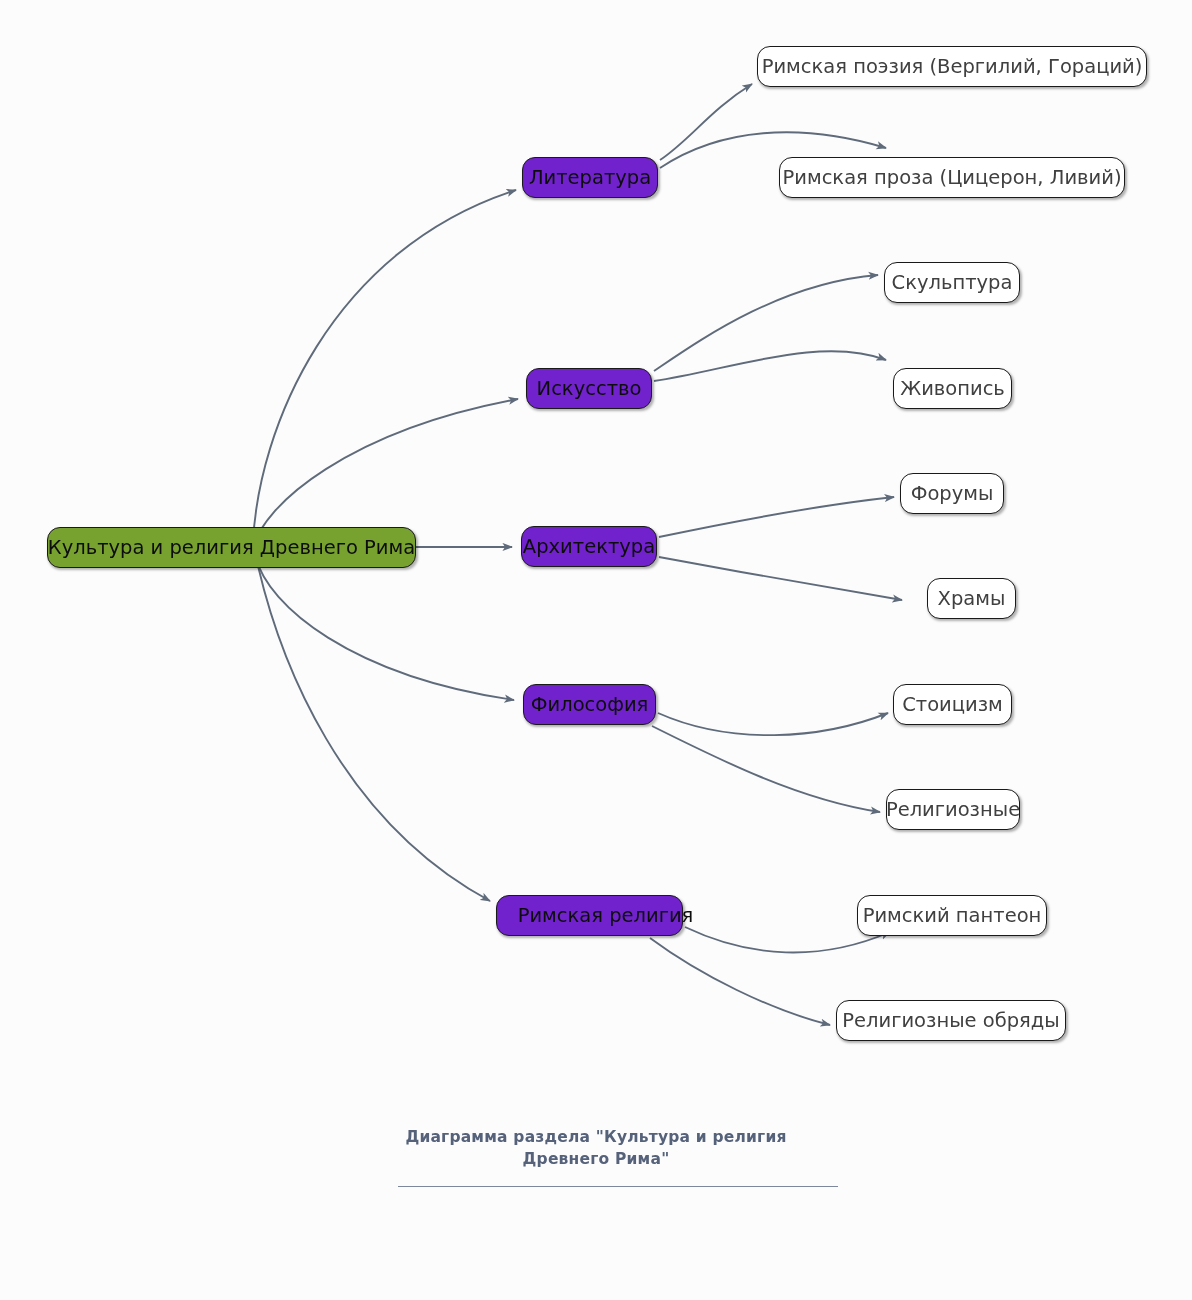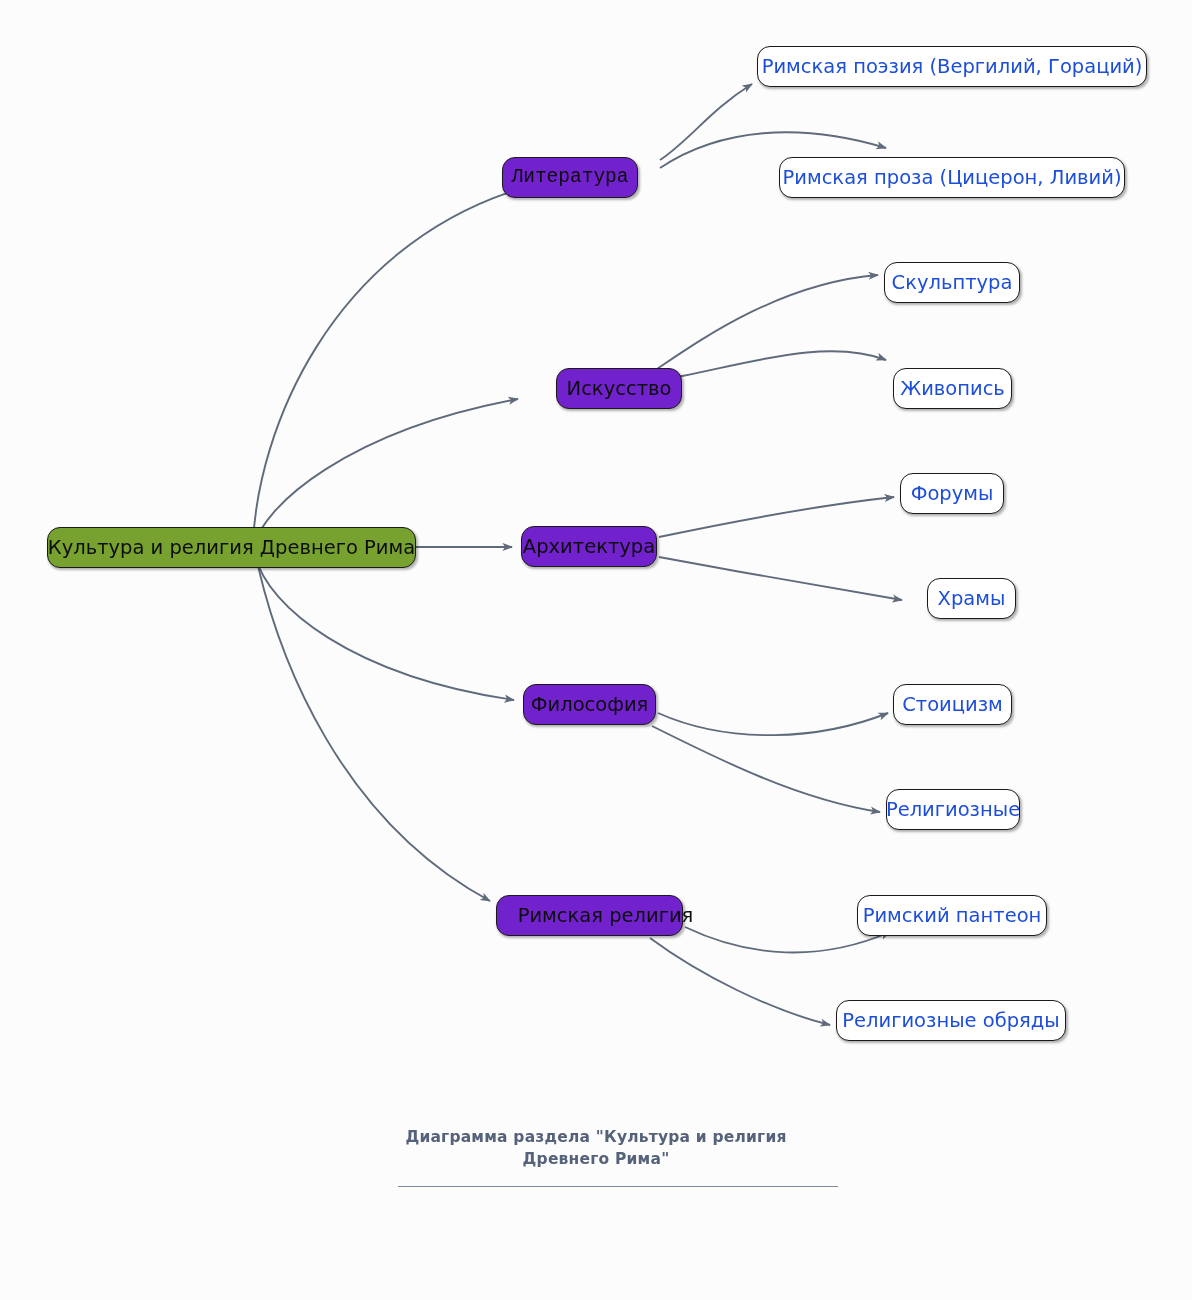--- a/index.html
+++ b/index.html
@@ -59,21 +59,21 @@
     background: #7122cc;
     border: 1.6px solid #1a1a1a;
     color: #0d0d0d;
     font-size: 19.5px;
     box-shadow: 1.5px 2px 2.5px rgba(0,0,0,0.30);
   }
 
   .node-leaf {
     background: #ffffff;
     border: 1.6px solid #1a1a1a;
-    color: #1d4ed8;
+    color: #404040;
     font-size: 19.5px;
     box-shadow: 1.5px 2px 2.5px rgba(0,0,0,0.30);
   }
 
   .footer-block {
     position: absolute;
     left: 0;
     width: 1192px;
     text-align: center;
   }
@@ -146,33 +146,33 @@
     <g fill="none" stroke="#5f6b7a" stroke-width="1.9" marker-end="url(#arrowhead)">
       <path d="M685,927 C750,958 820,962 890,932"></path>
       <path d="M650,938 C700,975 770,1010 830,1025"></path>
     </g>
   </svg>
 
   <div class="node node-root" style="left:47px; top:527px; width:369px; height:41px;">
     <span class="node-label">Культура и религия Древнего Рима</span>
   </div>
 
-  <div class="node node-branch" style="left:502px; top:157px; width:136px; height:41px;font-family:Liberation Mono, monospace;">
+  <div class="node node-branch" style="left:522px; top:157px; width:136px; height:41px;">
     <span class="node-label">Литература</span>
   </div>
 
   <div class="node node-leaf" style="left:757px; top:46px; width:390px; height:41px;">
     <span class="node-label">Римская поэзия (Вергилий, Гораций)</span>
   </div>
 
   <div class="node node-leaf" style="left:779px; top:157px; width:346px; height:41px;">
     <span class="node-label">Римская проза (Цицерон, Ливий)</span>
   </div>
 
-  <div class="node node-branch" style="left:526px; top:368px; width:126px; height:41px;margin-left:30px;">
+  <div class="node node-branch" style="left:526px; top:368px; width:126px; height:41px;">
     <span class="node-label">Искусство</span>
   </div>
 
   <div class="node node-leaf" style="left:884px; top:262px; width:136px; height:41px;">
     <span class="node-label">Скульптура</span>
   </div>
 
   <div class="node node-leaf" style="left:893px; top:368px; width:119px; height:41px;">
     <span class="node-label">Живопись</span>
   </div>

